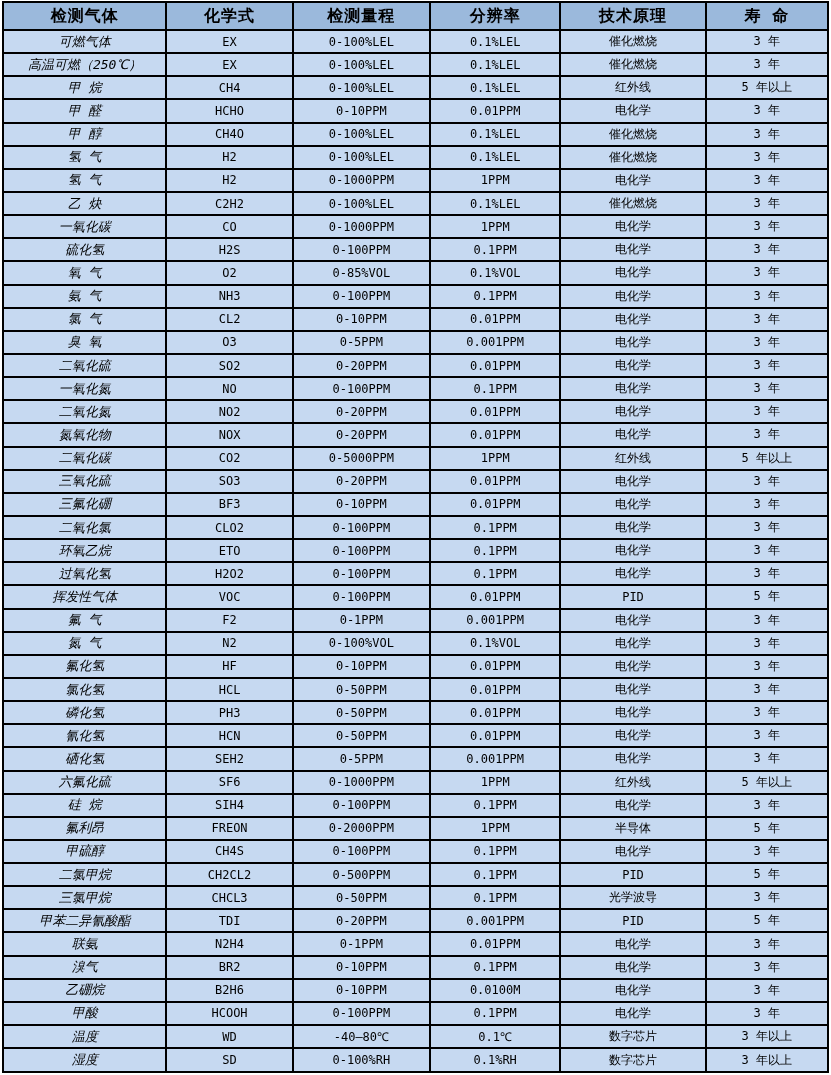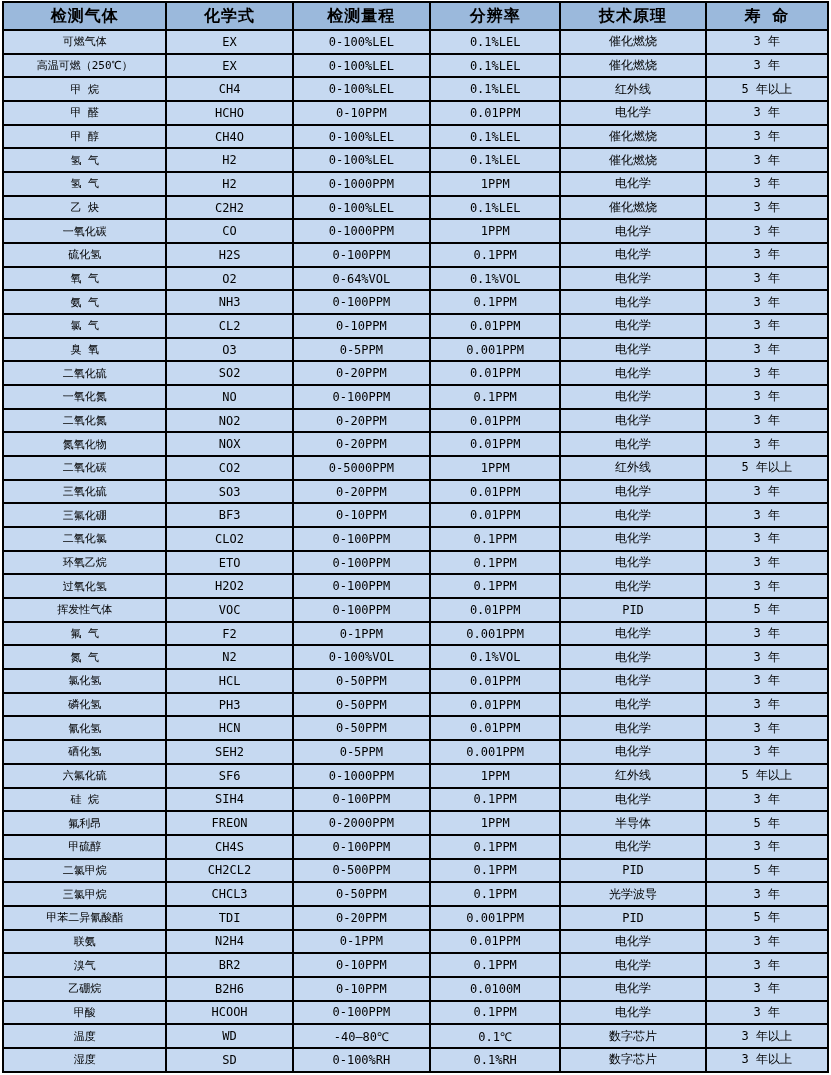--- a/index.html
+++ b/index.html
@@ -37,21 +37,22 @@
     font-weight:bold;
     height:26px;
     letter-spacing:1px;
   }
   .spec-table tbody td{
     background:var(--row-bg);
     font-size:12px;
     font-weight:normal;
   }
   .spec-table tbody td.cell-gas{
-    font-size:11px;
+    font-size:13px;
+    font-style:italic;
   }
   col.c-gas{width:163px;}
   col.c-formula{width:126px;}
   col.c-range{width:137px;}
   col.c-resolution{width:130px;}
   col.c-principle{width:145px;}
   col.c-lifespan{width:122px;}
 </style>
 </head>
 <body>
@@ -152,21 +153,21 @@
         <td class="cell-gas">硫化氢</td>
         <td class="cell-formula">H2S</td>
         <td class="cell-range">0-100PPM</td>
         <td class="cell-resolution">0.1PPM</td>
         <td class="cell-principle">电化学</td>
         <td class="cell-lifespan">3 年</td>
       </tr>
       <tr>
         <td class="cell-gas">氧 气</td>
         <td class="cell-formula">O2</td>
-        <td class="cell-range">0-64%VOL</td>
+        <td class="cell-range">0-85%VOL</td>
         <td class="cell-resolution">0.1%VOL</td>
         <td class="cell-principle">电化学</td>
         <td class="cell-lifespan">3 年</td>
       </tr>
       <tr>
         <td class="cell-gas">氨 气</td>
         <td class="cell-formula">NH3</td>
         <td class="cell-range">0-100PPM</td>
         <td class="cell-resolution">0.1PPM</td>
         <td class="cell-principle">电化学</td>
@@ -286,20 +287,28 @@
       </tr>
       <tr>
         <td class="cell-gas">氮 气</td>
         <td class="cell-formula">N2</td>
         <td class="cell-range">0-100%VOL</td>
         <td class="cell-resolution">0.1%VOL</td>
         <td class="cell-principle">电化学</td>
         <td class="cell-lifespan">3 年</td>
       </tr>
       <tr>
+        <td class="cell-gas">氟化氢</td>
+        <td class="cell-formula">HF</td>
+        <td class="cell-range">0-10PPM</td>
+        <td class="cell-resolution">0.01PPM</td>
+        <td class="cell-principle">电化学</td>
+        <td class="cell-lifespan">3 年</td>
+      </tr>
+      <tr>
         <td class="cell-gas">氯化氢</td>
         <td class="cell-formula">HCL</td>
         <td class="cell-range">0-50PPM</td>
         <td class="cell-resolution">0.01PPM</td>
         <td class="cell-principle">电化学</td>
         <td class="cell-lifespan">3 年</td>
       </tr>
       <tr>
         <td class="cell-gas">磷化氢</td>
         <td class="cell-formula">PH3</td>

